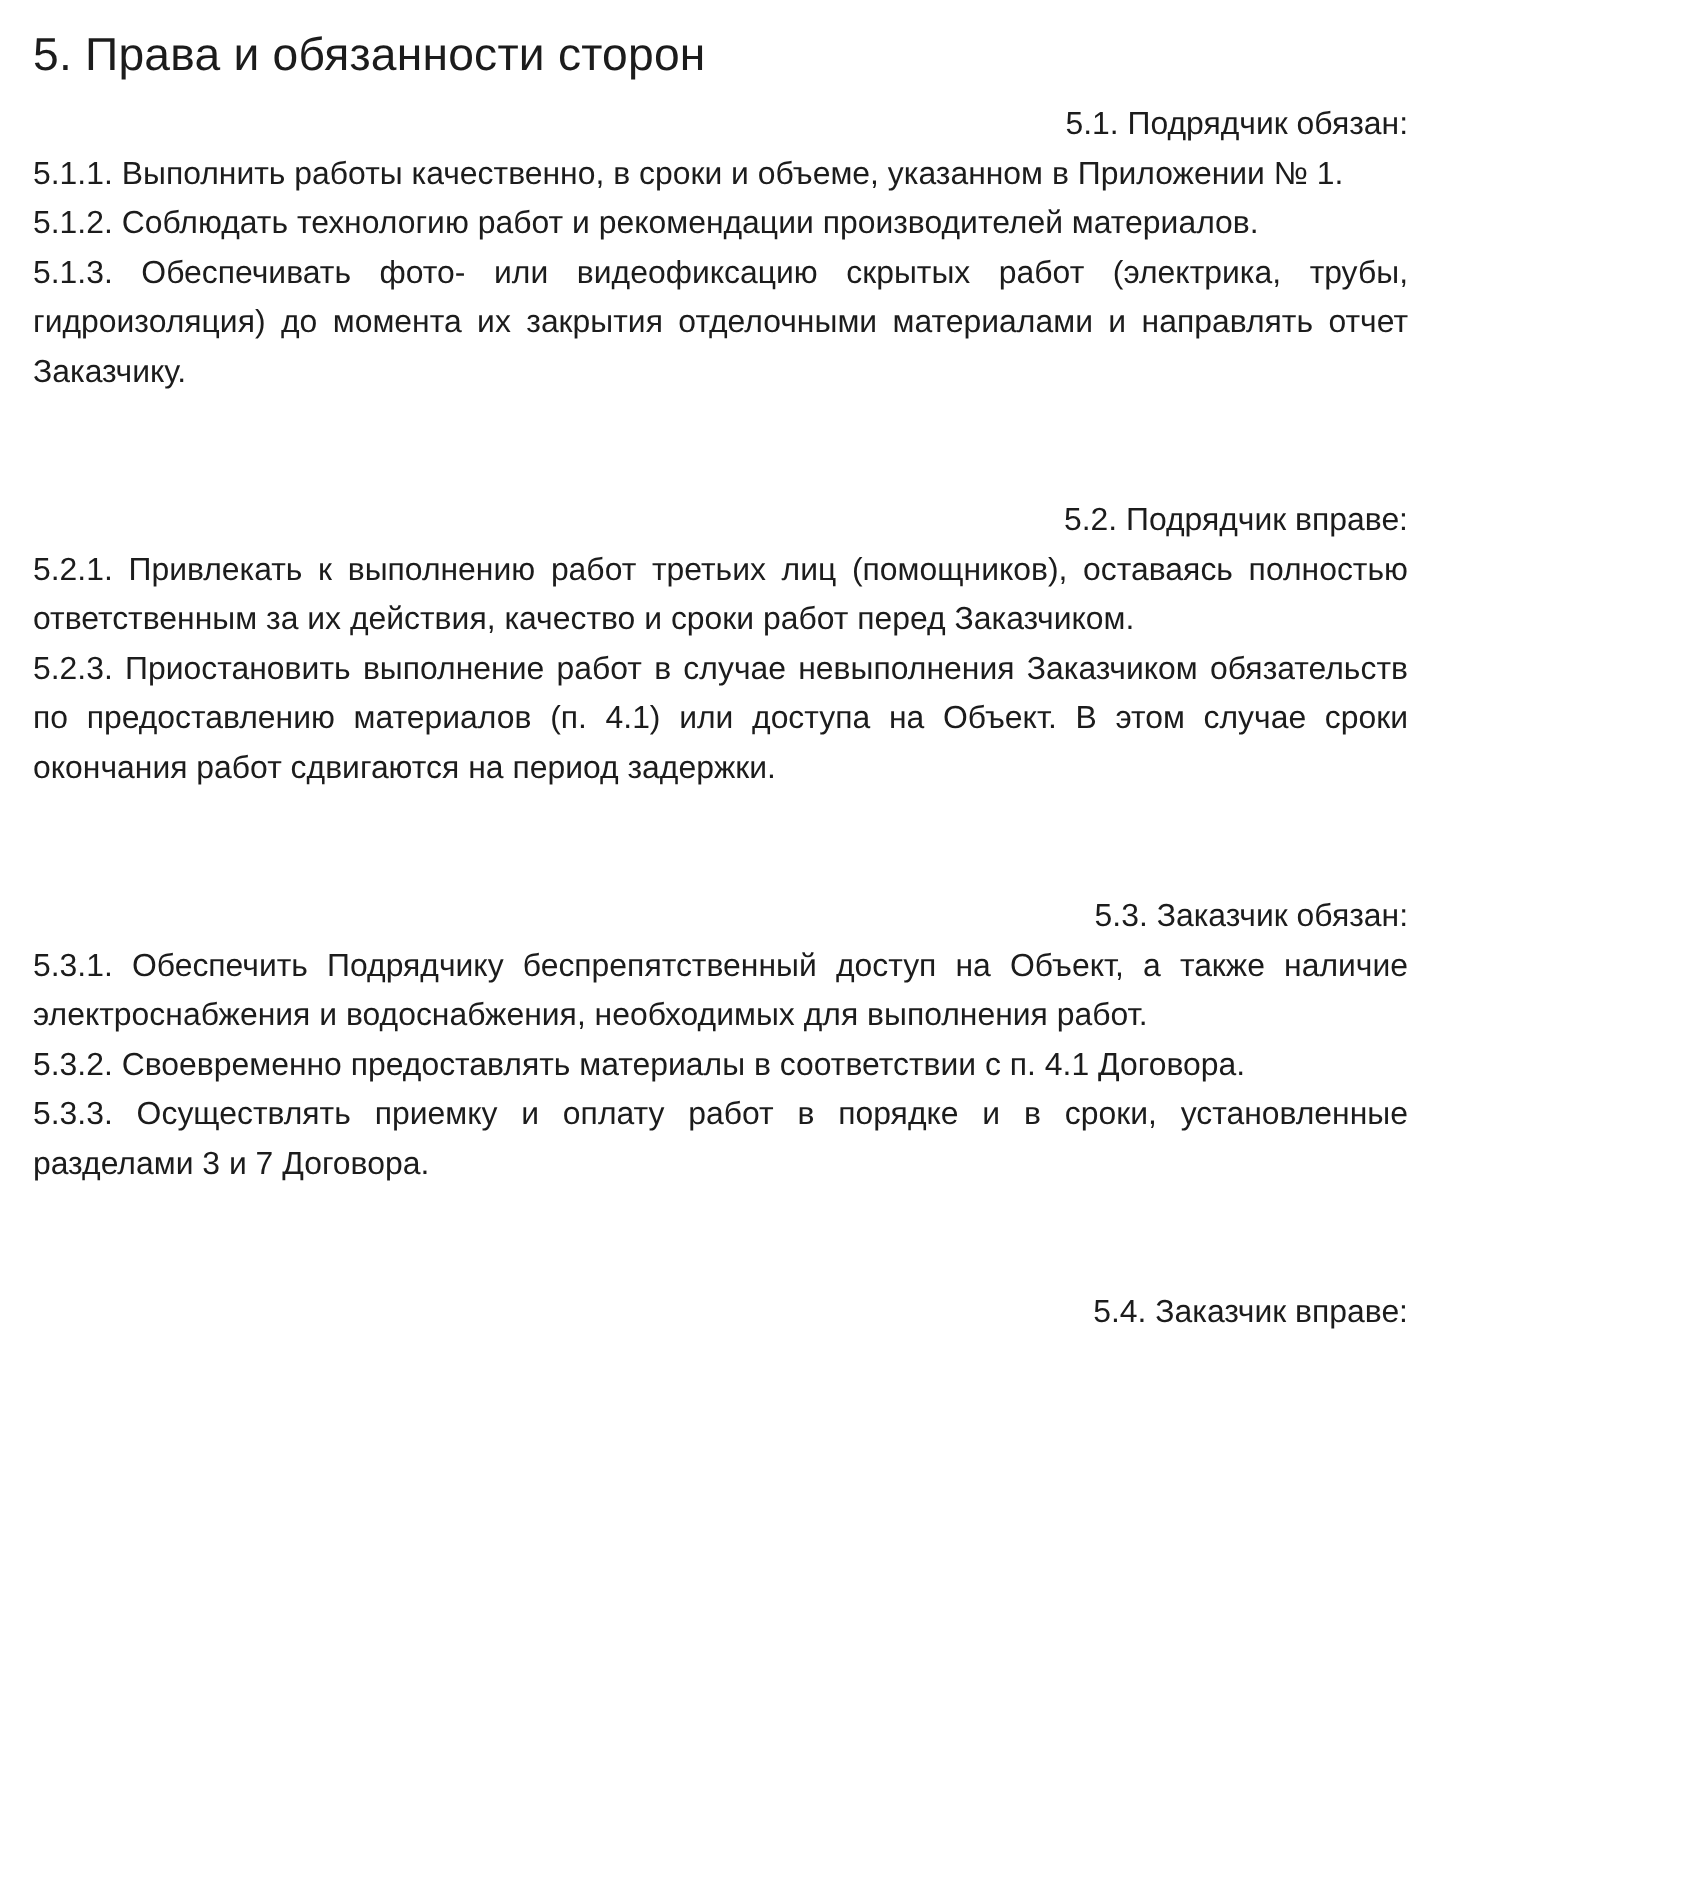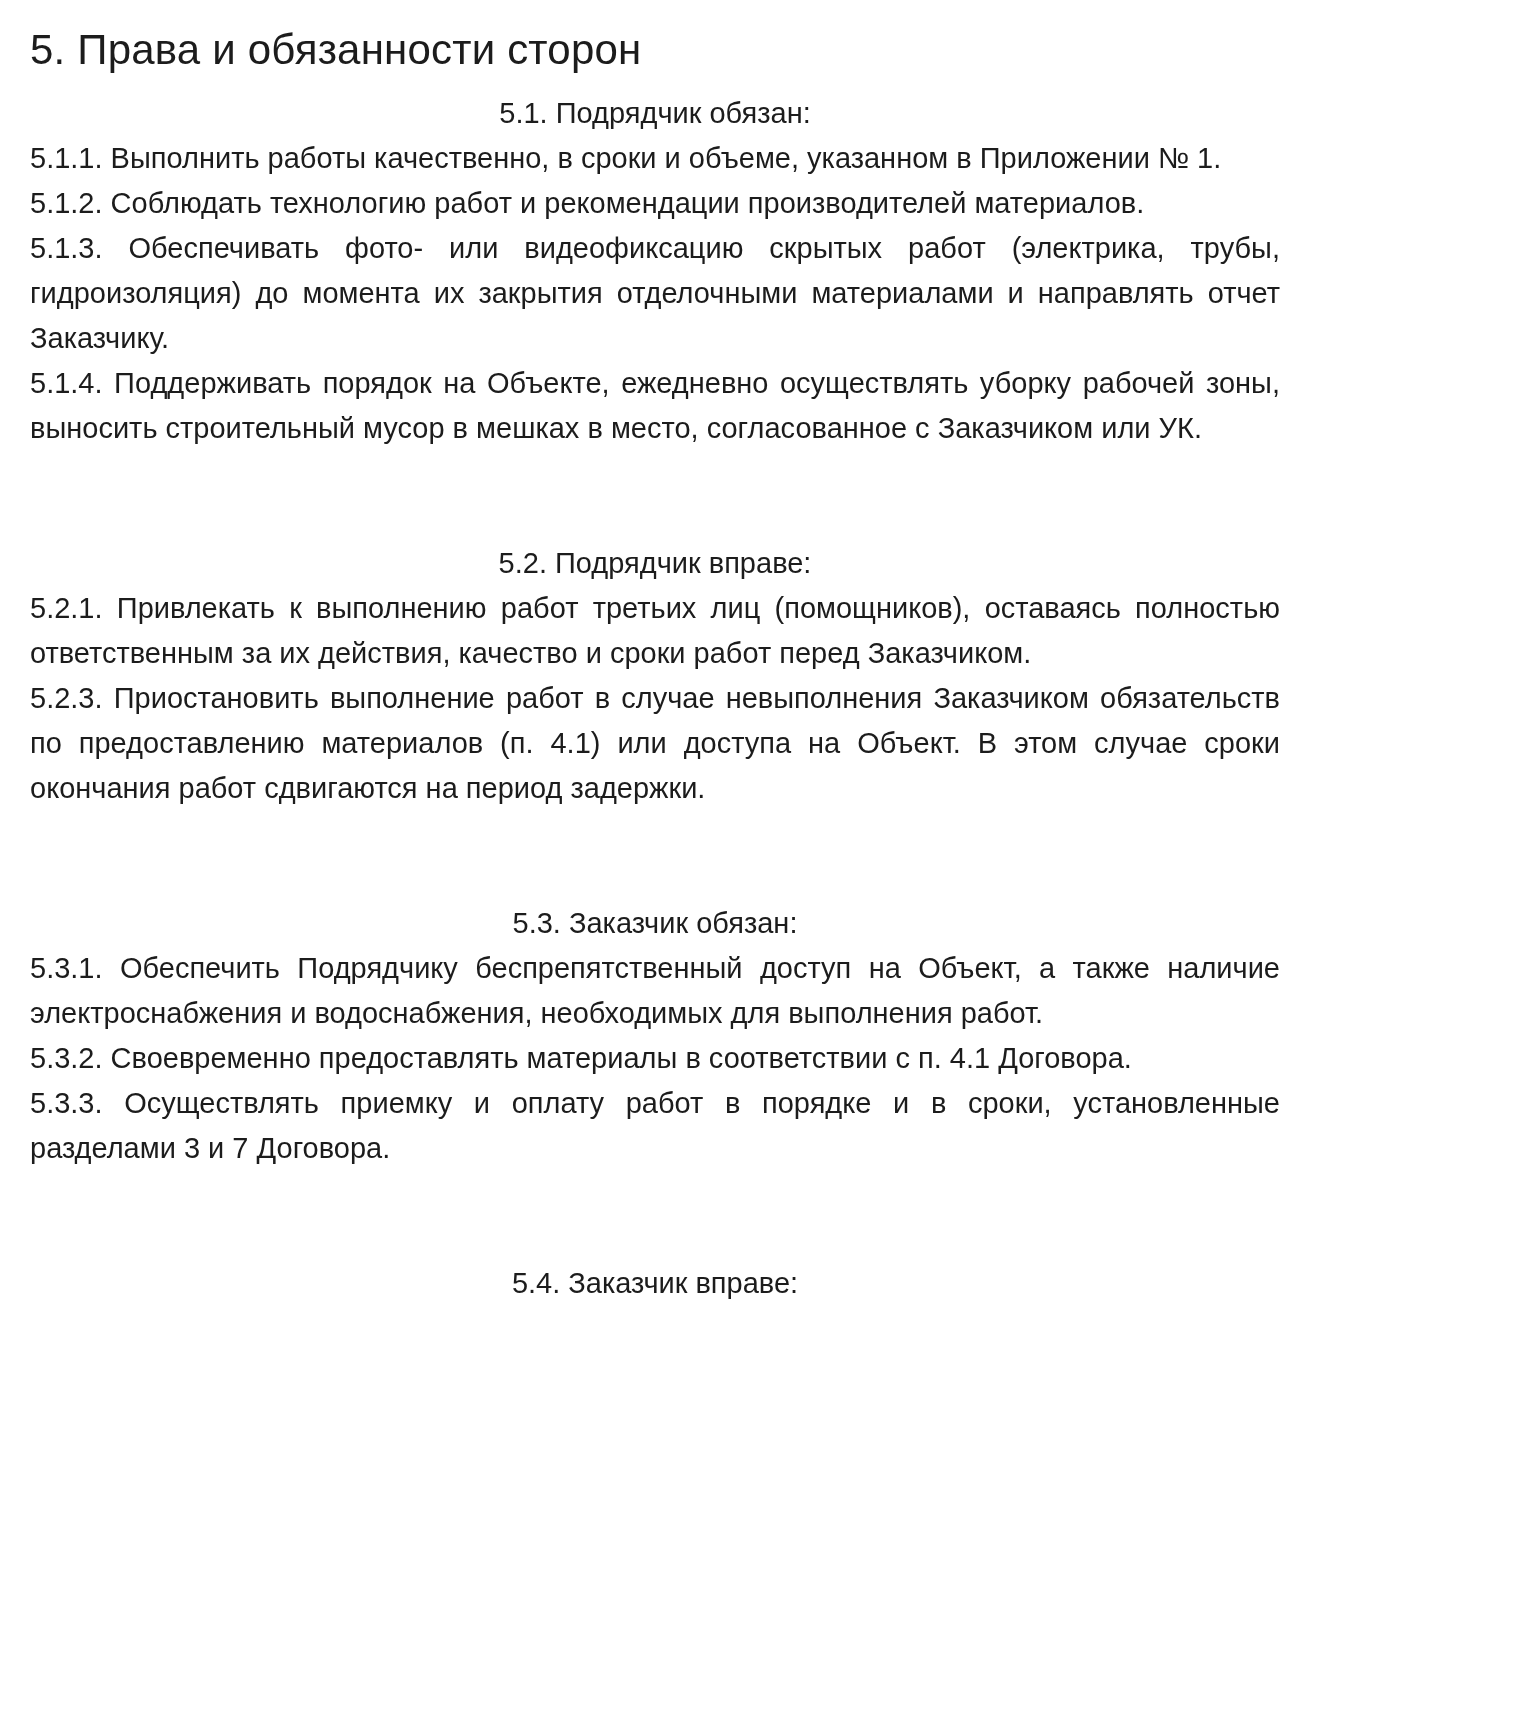--- a/index.html
+++ b/index.html
@@ -29,39 +29,38 @@
   }
   .para {
     margin: 0;
     font-size: 29px;
     line-height: 45px;
     text-align: justify;
     text-justify: inter-word;
     color: #1c1c1c;
   }
   .section-title {
-    text-align: center;
+    text-align: right;
   }
   .section + .section {
     margin-top: 90px; 
   }
 </style>
 </head>
 <body>
 
 <div class="page">
 
   <h1 class="doc-heading">5. Права и обязанности сторон</h1>
 
   <section class="section">
     <p class="para section-title">5.1. Подрядчик обязан:</p>
     <p class="para">5.1.1. Выполнить работы качественно, в сроки и объеме, указанном в Приложении № 1.</p>
     <p class="para">5.1.2. Соблюдать технологию работ и рекомендации производителей материалов.</p>
     <p class="para">5.1.3. Обеспечивать фото- или видеофиксацию скрытых работ (электрика, трубы, гидроизоляция) до момента их закрытия отделочными материалами и направлять отчет Заказчику.</p>
-    <p class="para">5.1.4. Поддерживать порядок на Объекте, ежедневно осуществлять уборку рабочей зоны, выносить строительный мусор в мешках в место, согласованное с Заказчиком или УК.</p>
   </section>
 
   <section class="section">
     <p class="para section-title">5.2. Подрядчик вправе:</p>
     <p class="para">5.2.1. Привлекать к выполнению работ третьих лиц (помощников), оставаясь полностью ответственным за их действия, качество и сроки работ перед Заказчиком.</p>
     <p class="para">5.2.3. Приостановить выполнение работ в случае невыполнения Заказчиком обязательств по предоставлению материалов (п. 4.1) или доступа на Объект. В этом случае сроки окончания работ сдвигаются на период задержки.</p>
   </section>
 
   <section class="section">
     <p class="para section-title">5.3. Заказчик обязан:</p>

